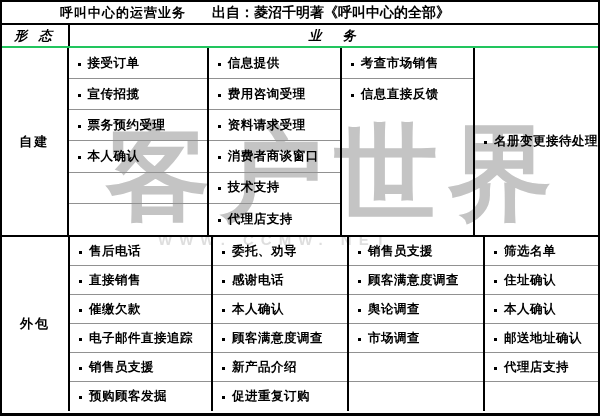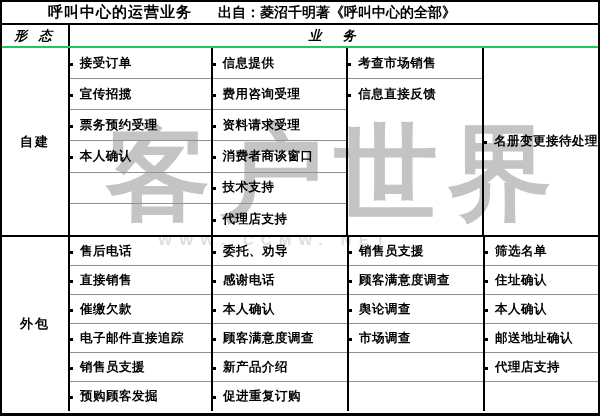--- a/index.html
+++ b/index.html
@@ -11,36 +11,36 @@
   .wm-main{
     position:absolute;left:104px;top:119px;z-index:1;pointer-events:none;
     font-size:104px;line-height:1;color:#c4c4c4;font-weight:bold;letter-spacing:10px;white-space:nowrap;
   }
   .wm-sub{
     position:absolute;left:156px;top:229px;z-index:1;pointer-events:none;
     font-size:15px;color:#dedede;font-weight:bold;letter-spacing:7px;white-space:nowrap;
   }
   .content{position:relative;z-index:2;height:100%;display:flex;flex-direction:column;}
   .title-row{height:21px;border-bottom:2px solid #000;display:flex;align-items:center;flex:none;}
-  .title-main{font-size:15px;margin-left:46px;letter-spacing:1px;}
+  .title-main{font-size:13px;margin-left:58px;letter-spacing:1px;}
   .title-source{font-size:14px;margin-left:26px;}
   .header-row{height:21px;border-bottom:2px solid #22c55e;display:flex;flex:none;font-style:italic;}
   .form-head{width:68px;box-sizing:border-box;border-right:2px solid #000;display:flex;align-items:center;justify-content:center;font-size:13px;letter-spacing:4px;}
   .biz-head{flex:1;display:flex;align-items:center;justify-content:center;font-size:13px;letter-spacing:4px;border-radius:8px;}
   .section{display:flex;flex:none;}
   .sec-a{height:187px;border-bottom:2px solid #000;}
   .sec-b{height:174px;}
   .form-cell{width:68px;box-sizing:border-box;border-right:2px solid #000;display:flex;align-items:center;justify-content:center;font-size:13px;letter-spacing:2px;}
   .biz-col{box-sizing:border-box;border-right:2px solid #000;display:flex;flex-direction:column;}
   .col-b1{width:143px;}
   .col-b2{width:136px;}
   .col-b3{width:136px;}
   .col-b4{width:131px;border-right:none;flex:1;}
   .centered-col{justify-content:center;}
-  .slot{box-sizing:border-box;display:flex;align-items:center;flex:none;}
+  .slot{box-sizing:border-box;display:flex;align-items:center;padding-left:9px;flex:none;}
   .sec-a .slot{height:31.16px;}
   .sec-b .slot{height:29px;}
   .slot.sep{border-bottom:1px solid #919191;}
   .bullet{width:3px;height:3px;background:#000;flex:none;margin-right:7px;margin-top:2px;}
   .item-label{font-size:12.5px;white-space:nowrap;letter-spacing:0.5px;}
 </style>
 </head>
 <body>
 
 <div class="page">

